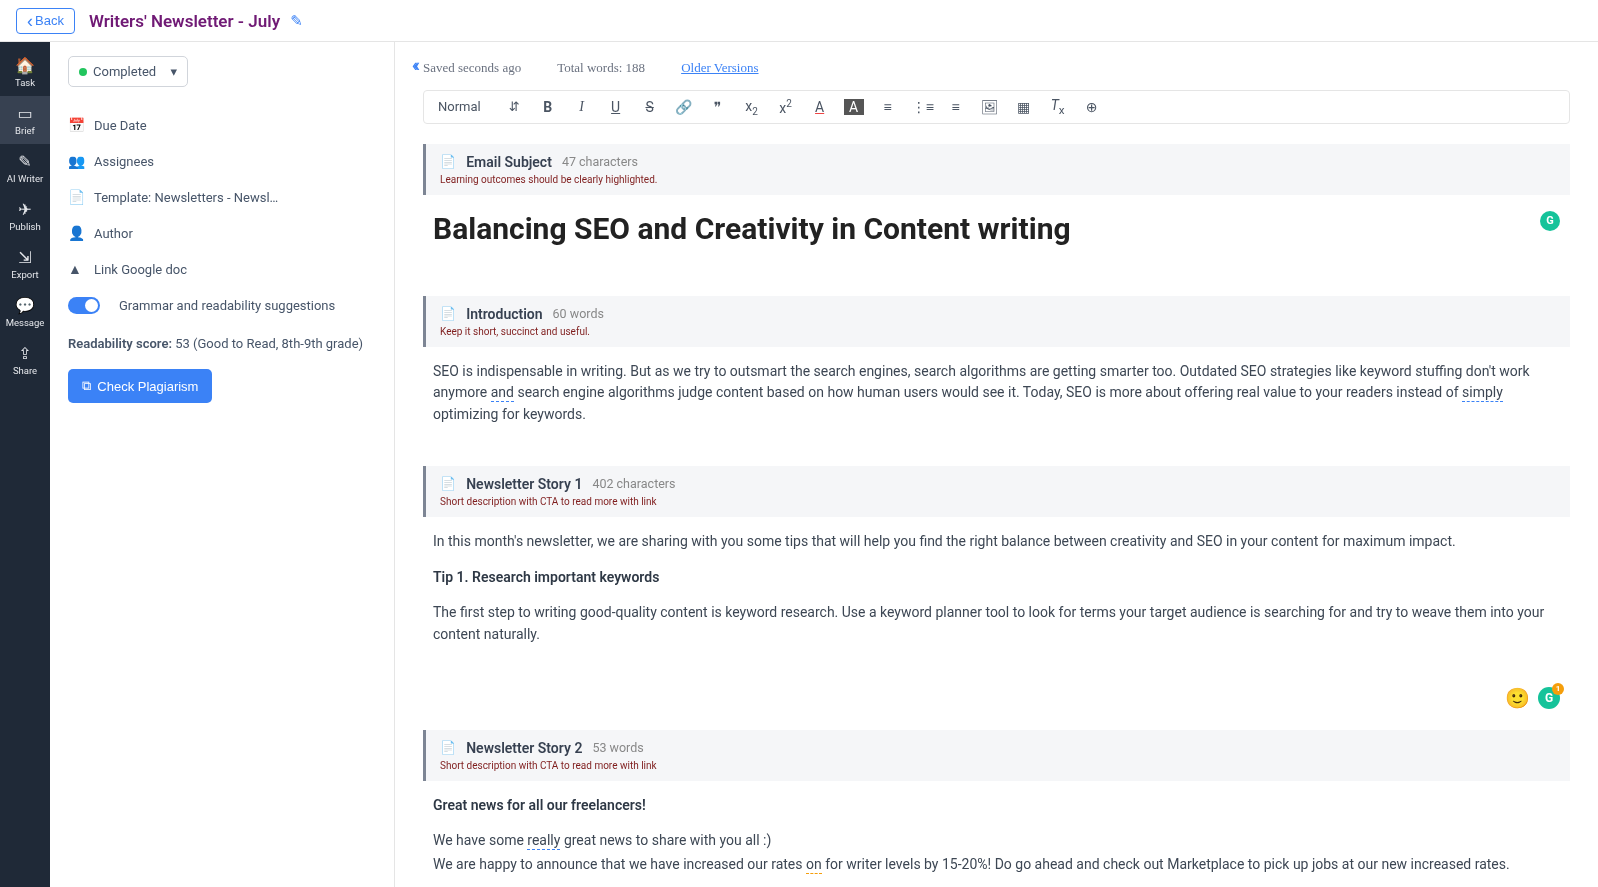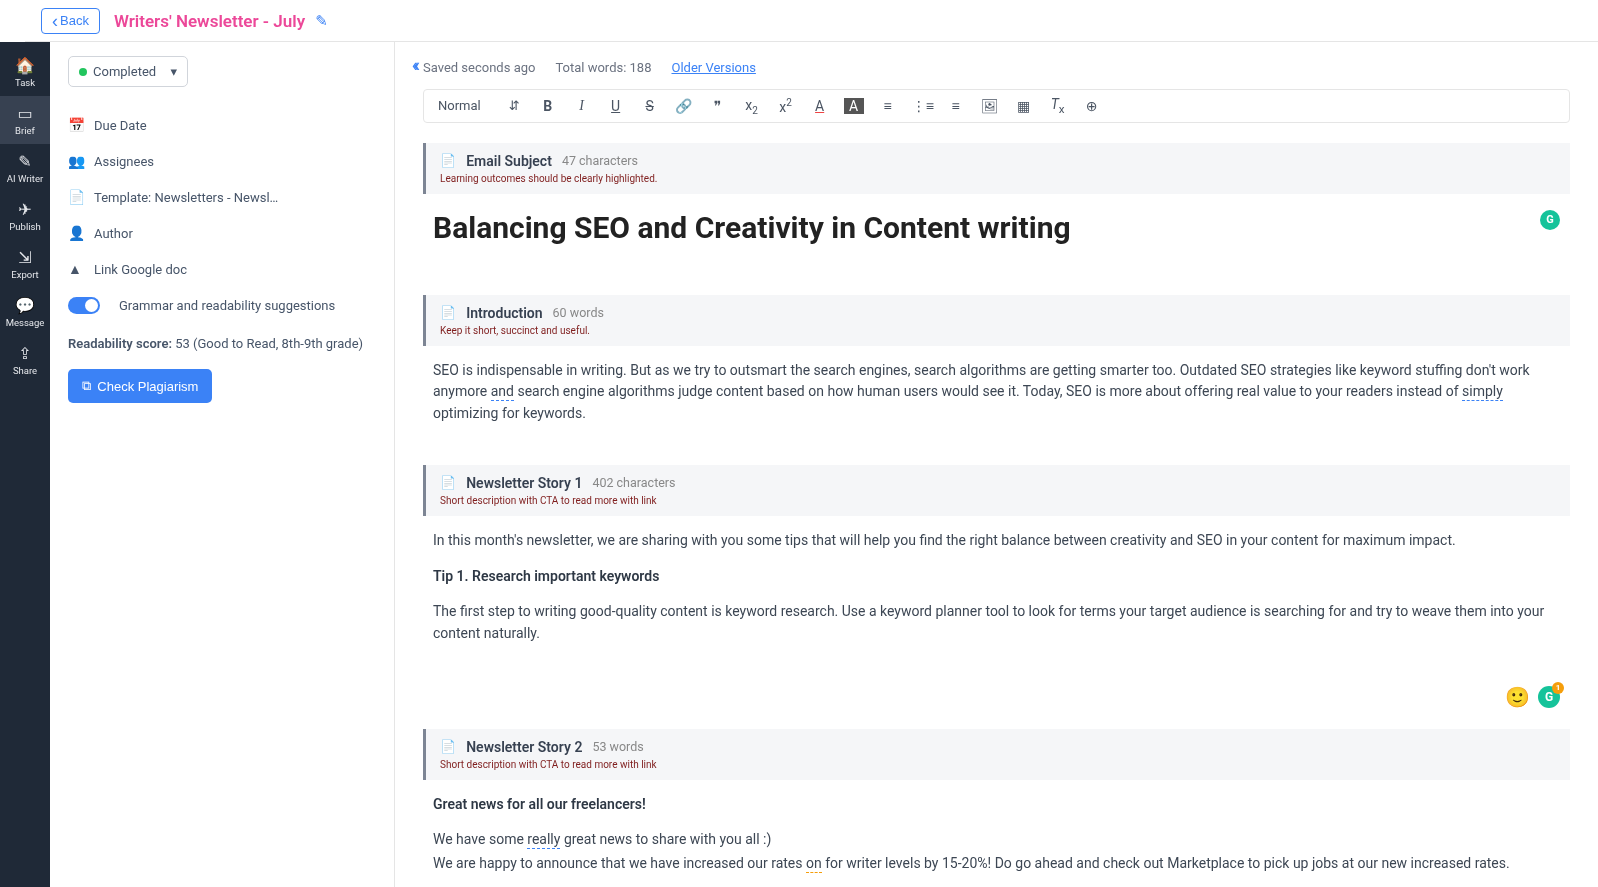--- a/index.html
+++ b/index.html
@@ -8,21 +8,20 @@
   font-size: 14px;
   color: #333;
   background: #fff;
 }
 .top-bar {
   display: flex;
   align-items: center;
   padding: 8px 16px;
   border-bottom: 1px solid #e5e5e5;
   height: 42px;
-  margin-left: 25px;
 }
 .back-btn {
   border: 1px solid #3b82f6;
   color: #3b82f6;
   background: #fff;
   border-radius: 4px;
   padding: 3px 10px;
   font-size: 13px;
   cursor: pointer;
   margin-right: 14px;
@@ -31,21 +30,21 @@
 }
 .back-btn::before {
   content: "‹";
   font-size: 18px;
   margin-right: 2px;
   line-height: 1;
 }
 .page-title {
   font-size: 17px;
   font-weight: 600;
-  color: #ec4899;
+  color: #701a75;
 }
 .edit-icon {
   color: #3b82f6;
   margin-left: 10px;
   cursor: pointer;
   font-size: 15px;
 }
 .main-layout {
   display: flex;
   height: calc(100vh - 42px);
@@ -175,24 +174,25 @@
   margin-right: 6px;
 }
 .editor-area {
   flex: 1;
   overflow-y: auto;
   padding: 18px 28px 40px 28px;
 }
 .editor-header {
   display: flex;
   align-items: center;
-  gap: 20px;
+  gap: 36px;
   color: #6b7280;
   font-size: 13px;
   margin-bottom: 14px;
+  font-family: Liberation Serif, serif;
 }
 .older-link {
   color: #3b82f6;
   text-decoration: underline;
   cursor: pointer;
 }
 .toolbar {
   border: 1px solid #e5e5e5;
   border-radius: 4px;
   padding: 6px 10px;

